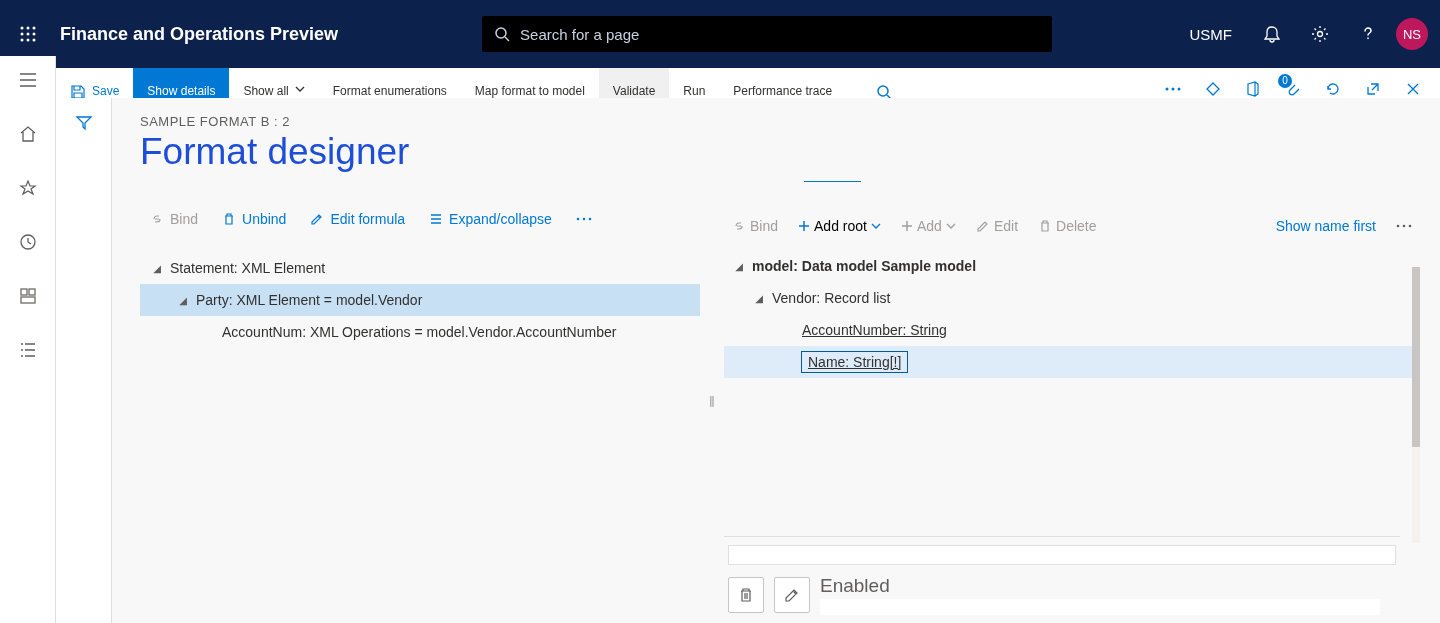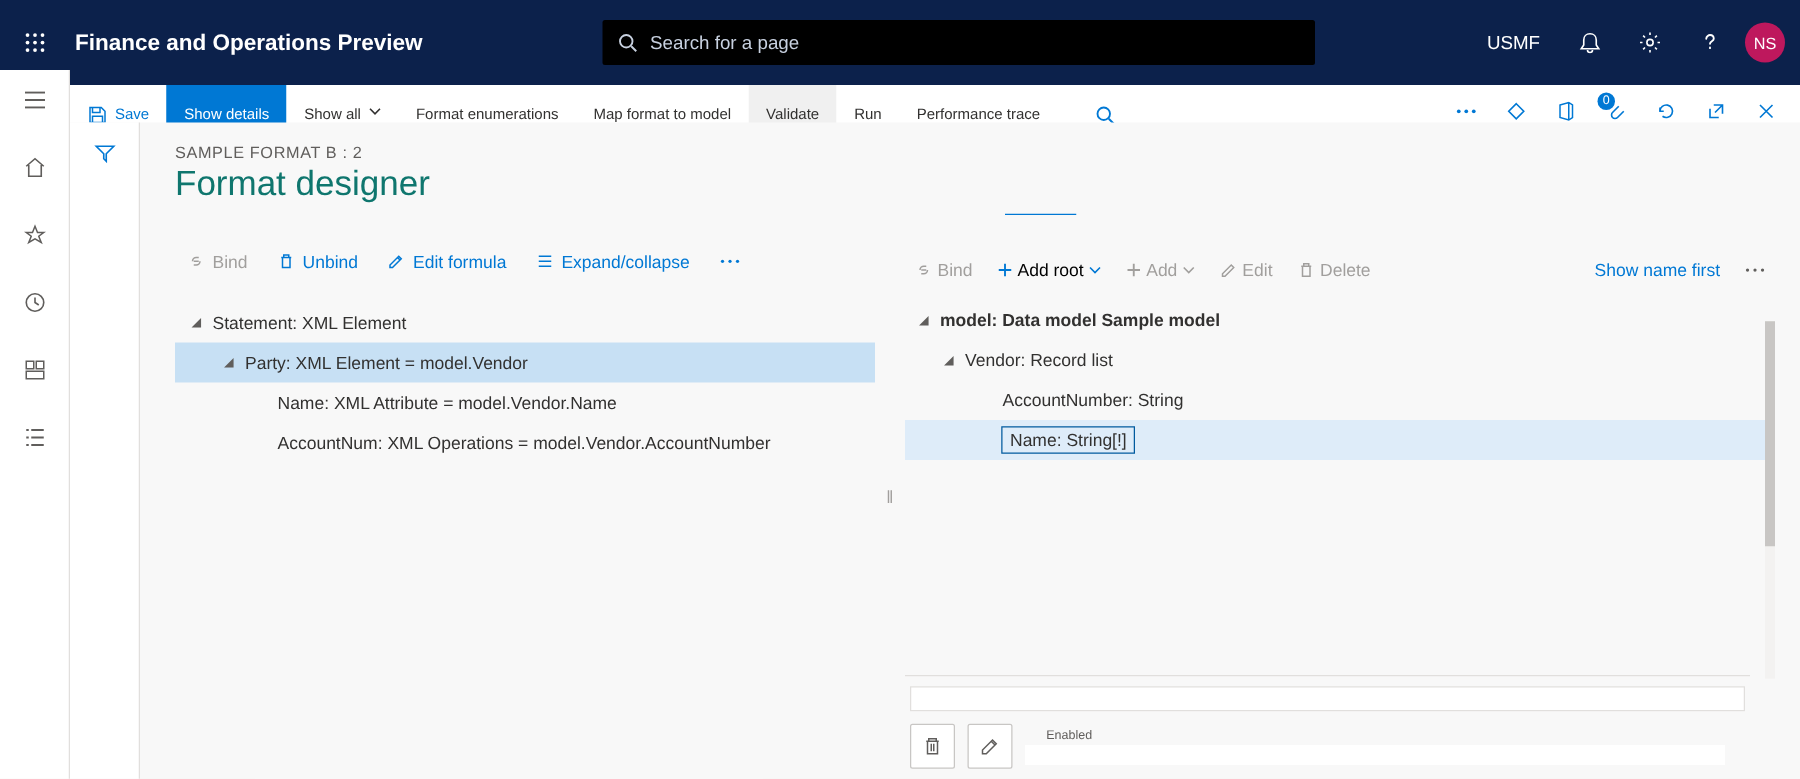--- a/index.html
+++ b/index.html
@@ -30,21 +30,21 @@
     
     .left-rail { position: absolute; left: 0; top: 56px; bottom: 0; width: 56px; background: #fff; border-right: 1px solid #e1dfdd; display: flex; flex-direction: column; align-items: center; padding-top: 12px; gap: 18px; }
     .rail-icon { width: 40px; height: 36px; display: flex; align-items: center; justify-content: center; cursor: pointer; color: #605e5c; }
 
     
     .content { position: absolute; left: 56px; right: 0; top: 98px; bottom: 0; background: #f8f8f8; display: flex; }
     .filter-col { width: 56px; border-right: 1px solid #e1dfdd; display: flex; justify-content: center; padding-top: 16px; background:#fff;}
     .main-col { flex: 1; padding: 16px 20px 0 28px; display: flex; flex-direction: column; overflow: hidden; }
 
     .breadcrumb { font-size: 13px; letter-spacing: 0.5px; color: #605e5c; }
-    .page-title { font-size: 28px; font-weight: 400; color: #0f766e; margin-top: 2px; }
+    .page-title { font-size: 37px; font-weight: 400; color: #1d4ed8; margin-top: 2px; }
 
     .sub-toolbar { display: flex; gap: 4px; margin-top: 16px; align-items: center; border-bottom: 1px solid transparent; }
     .sub-btn { display: flex; align-items: center; gap: 6px; padding: 6px 10px; color: #0078d4; font-size: 14px; cursor: pointer; background: transparent; border: none; }
     .sub-btn.disabled { color: #a19f9d; cursor: default; }
 
     .panes { display: flex; flex: 1; gap: 0; margin-top: 8px; overflow: hidden; }
     .left-pane { flex: 0 0 560px; padding-top: 8px; }
     .splitter { width: 24px; display: flex; align-items: center; justify-content: center; color: #a19f9d; cursor: col-resize; }
     .right-pane { flex: 1; display: flex; flex-direction: column; position: relative; }
 
@@ -63,33 +63,33 @@
     
     .right-toolbar { display: flex; align-items: center; gap: 4px; margin-top: 30px; }
     .rbtn { display: flex; align-items: center; gap: 4px; padding: 6px 8px; font-size: 14px; color: #000000; background: transparent; border: none; cursor: pointer; }
     .rbtn.disabled { color: #a19f9d; cursor: default; }
     .rbtn.link { color: #0078d4; }
 
     .right-tree-wrap { flex: 1; margin-top: 10px; position: relative; overflow: auto; }
     .right-tree-wrap .tree-row { padding-left: 8px; }
     .right-tree-wrap .tree-row.indent-1 { padding-left: 8px; }
     .right-tree-wrap .tree-row.indent-2 { padding-left: 28px; }
-    .right-tree-wrap .tree-row.indent-3 { padding-left: 58px; }
+    .right-tree-wrap .tree-row.indent-3 { padding-left: 58px; text-decoration: underline; }
     .right-tree-wrap .tree-row.full-sel { background: #deecf9; }
     .right-tree-wrap .name-box { padding: 2px 6px; }
 
     .vscroll { position: absolute; right: 0; top: 86px; bottom: 80px; width: 8px; background: #f3f2f1; }
     .vscroll-thumb { position: absolute; top: 0; left: 0; right: 0; height: 180px; background: #c8c6c4; }
 
     
     .bottom-panel { border-top: 1px solid #e1dfdd; padding: 8px 4px; display: flex; flex-direction: column; gap: 10px; margin-right: 20px;}
     .bottom-blank { height: 20px; background: #fff; border: 1px solid #e1dfdd; }
     .bottom-row { display: flex; align-items: center; gap: 10px; }
     .square-btn { width: 36px; height: 36px; border: 1px solid #c8c6c4; border-radius: 2px; background: #fff; display: flex; align-items: center; justify-content: center; cursor: pointer; color: #605e5c; }
-    .enabled-label { font-size: 10px; color: #605e5c; margin-left: 17px; }
+    .enabled-label { font-size: 19px; color: #605e5c; }
   </style>
 </head>
 <body>
 
 <div class="top-header">
   <div class="waffle">
     <svg width="16" height="16" viewBox="0 0 16 16">
         <g fill="#fff">
           <circle cx="2" cy="2" r="1.5"></circle>
           <circle cx="8" cy="2" r="1.5"></circle>
@@ -299,24 +299,20 @@
         </div>
 
         <div style="margin-top:18px">
           <div class="tree-row indent-1">
             <span class="tree-caret">◢</span>
             <span>Statement: XML Element</span>
           </div>
           <div class="tree-row indent-2 selected">
             <span class="tree-caret">◢</span>
             <span>Party: XML Element = model.Vendor</span>
-          </div>
-          <div class="tree-row indent-3">
-            <span class="tree-caret"></span>
-            <span>Name: XML Attribute = model.Vendor.Name</span>
           </div>
           <div class="tree-row indent-3">
             <span class="tree-caret"></span>
             <span>AccountNum: XML Operations = model.Vendor.AccountNumber</span>
           </div>
         </div>
       </div>
 
       <div class="splitter">‖</div>
 

